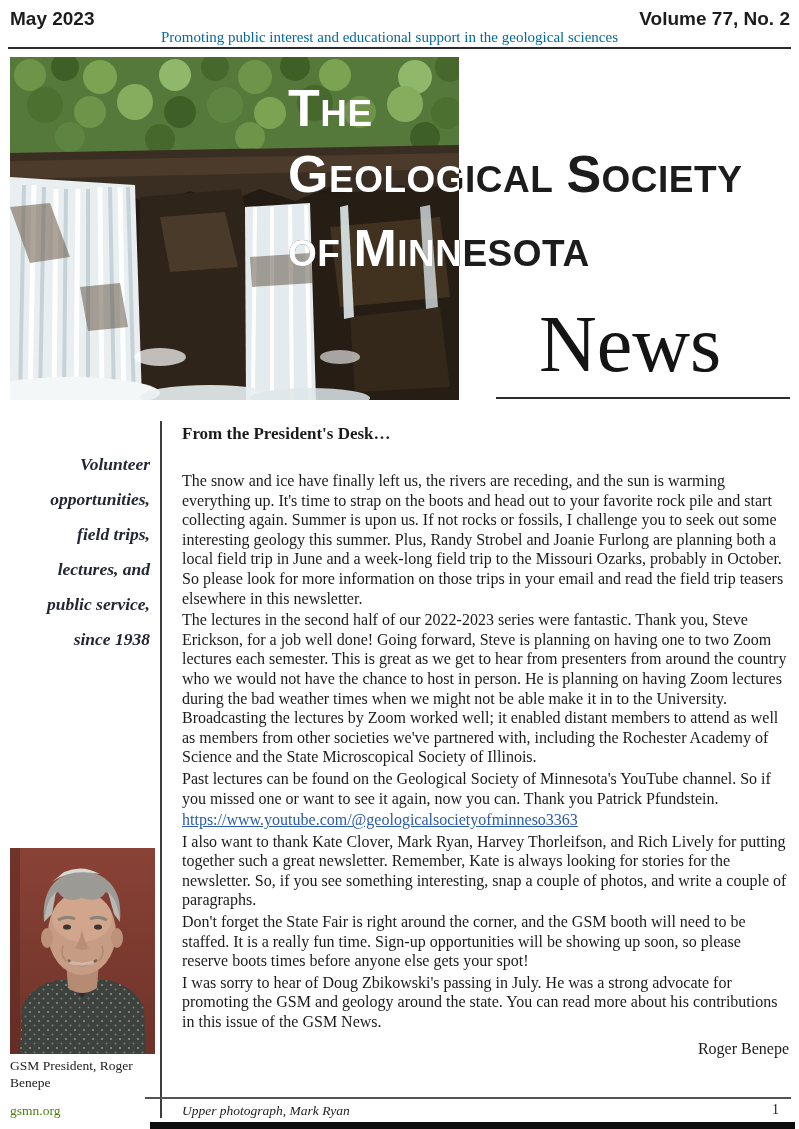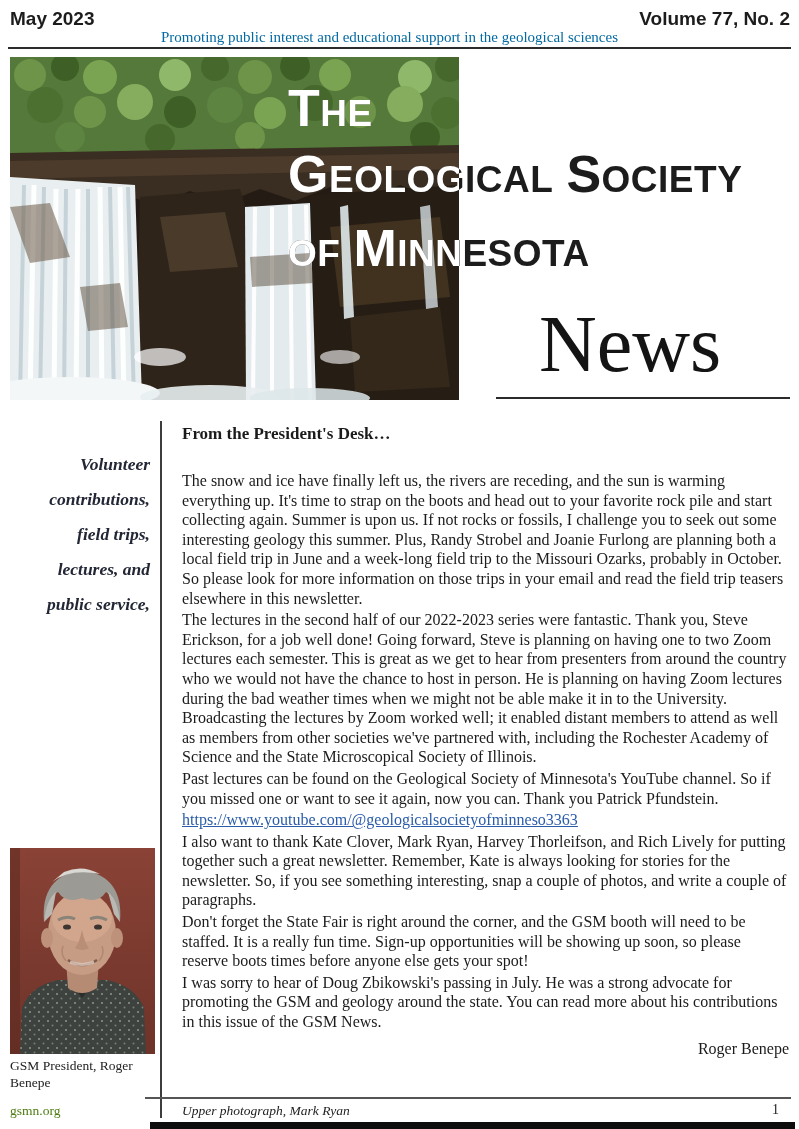--- a/index.html
+++ b/index.html
@@ -161,24 +161,25 @@
     <div class="mast-line m-line3"><span class="sm">OF</span><span class="gap"></span><span class="cap">M</span><span class="sm">INNESOTA</span></div>
   </div>
 
   <div class="news-title">News</div>
   <div class="news-rule"></div>
 
   <div class="v-divider"></div>
 
   <div class="side-tagline">
     <div class="tl-line">Volunteer</div>
-    <div class="tl-line">contributions,</div>
+    <div class="tl-line">opportunities,</div>
     <div class="tl-line">field trips,</div>
     <div class="tl-line">lectures,  and</div>
     <div class="tl-line">public service,</div>
+    <div class="tl-line">since 1938</div>
   </div>
 
   <div class="portrait">
     <svg width="145" height="206" viewBox="0 0 145 206" xmlns="http://www.w3.org/2000/svg">
       <defs>
         <pattern id="shirtdots" width="9" height="9" patternUnits="userSpaceOnUse">
           <circle cx="2" cy="2" r="1" fill="#8d968c"></circle>
           <circle cx="6.5" cy="6.5" r="1" fill="#768072"></circle>
         </pattern>
         <linearGradient id="bgm" x1="0" y1="0" x2="0" y2="1">

